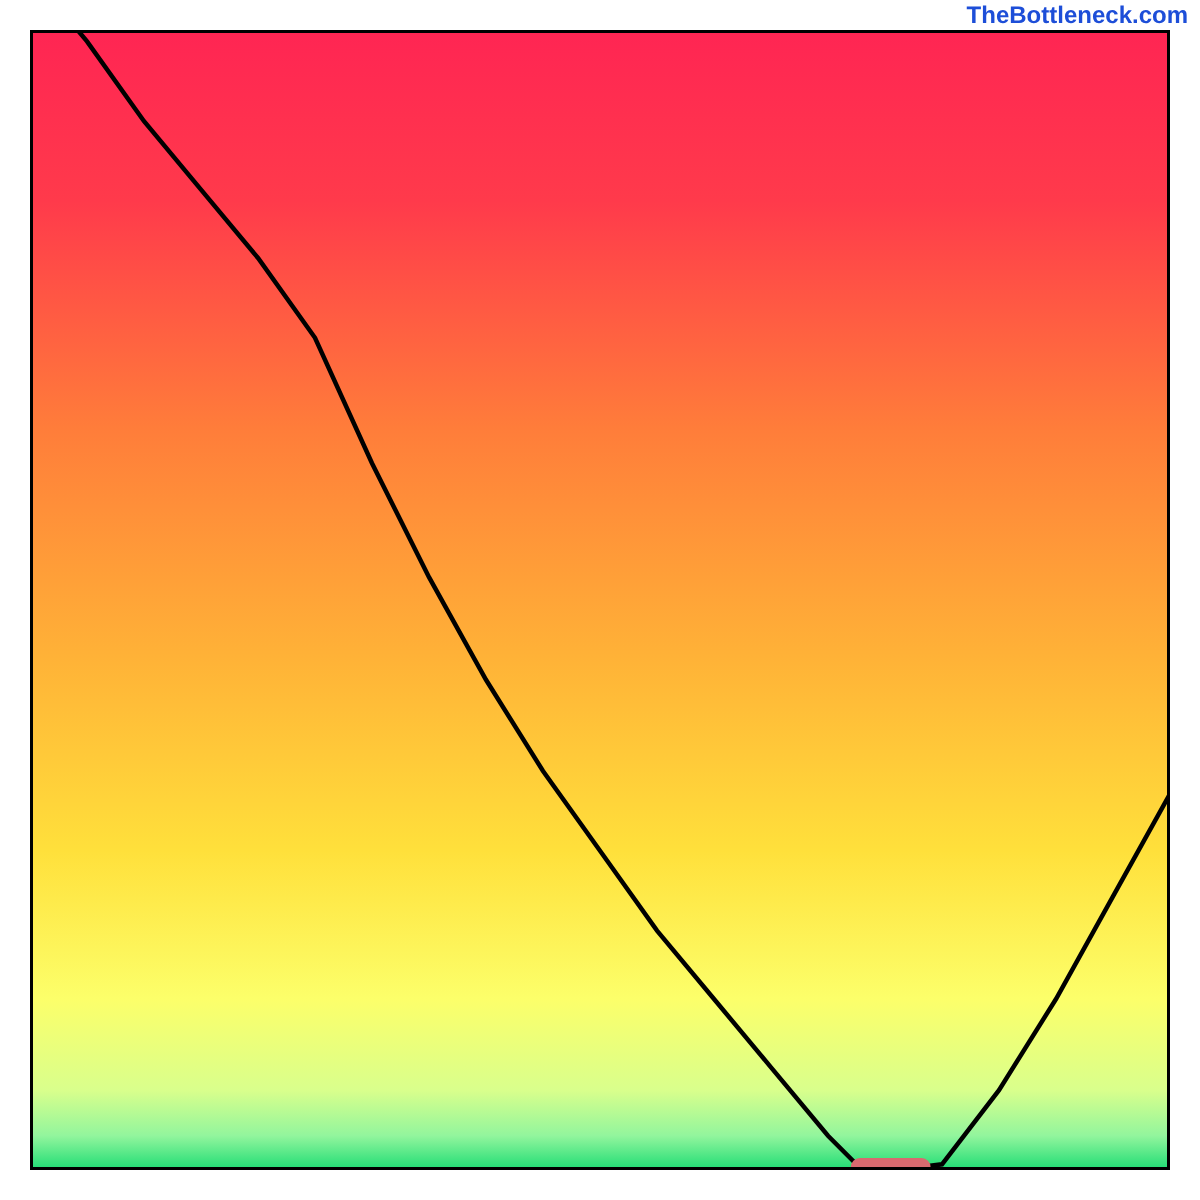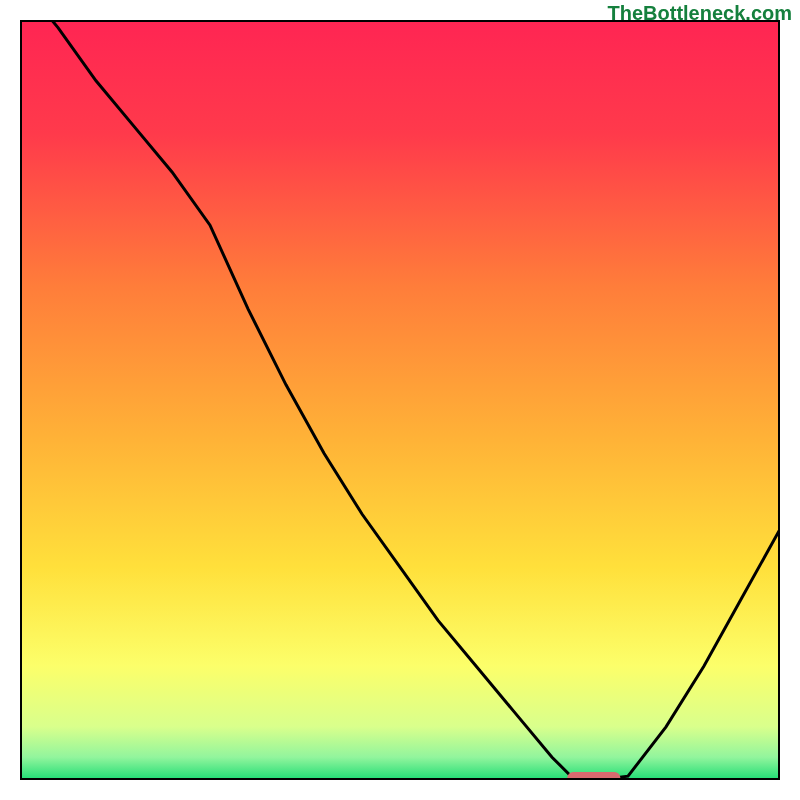--- a/index.html
+++ b/index.html
@@ -8,23 +8,23 @@
     width: 800px;
     height: 800px;
     background: #ffffff;
     font-family: Arial, Helvetica, sans-serif;
     position: relative;
   }
   .attribution {
     position: absolute;
     top: 2px;
     right: 8px;
-    font-size: 20px;
+    font-size: 16px;
     font-weight: bold;
-    color: #15803d;
+    color: #1d4ed8;
     z-index: 20;
   }
   .chart-container {
     position: absolute;
     left: 20px;
     top: 20px;
     width: 760px;
     height: 760px;
   }
   svg.chart {

